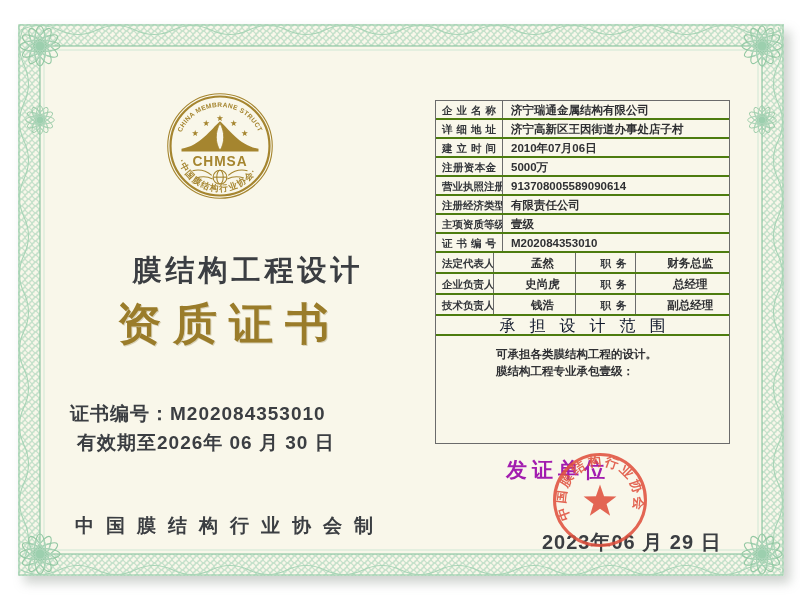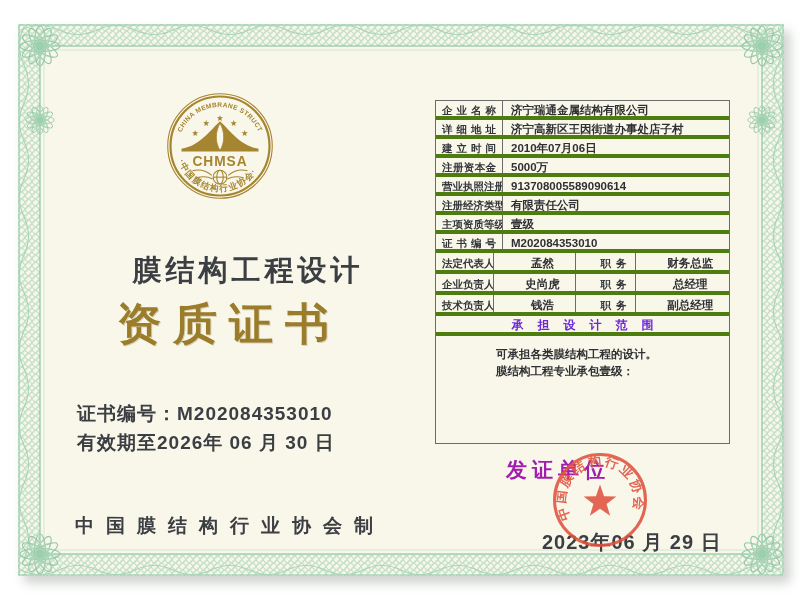--- a/index.html
+++ b/index.html
@@ -16,41 +16,41 @@
   
   .emblem { position:absolute; left:147px; top:67px; width:110px; height:110px; }
 
   .title1 { position:absolute; left:25px; top:227px; width:360px; text-align:center;
             font-size:29px; font-weight:bold; color:#3b3e42; letter-spacing:4px;margin-left:25px; }
   .title2 { position:absolute; left:25px; top:271px; width:360px; text-align:center;
             font-family:"Liberation Serif", serif; font-size:44px; font-weight:bold;
             color:#9a7c2a; letter-spacing:12px; text-indent:12px;
             text-shadow:1px 1px 0 rgba(120,95,30,.25); }
 
-  .certno   { position:absolute; left:59px; top:377px; font-size:19px; color:#3b3e42; font-weight:600; letter-spacing:1px; }
+  .certno   { position:absolute; left:52px; top:377px; font-size:19px; color:#3b3e42; font-weight:600; letter-spacing:1px; }
   .validity { position:absolute; left:59px; top:406px; font-size:19px; color:#3b3e42; font-weight:600; letter-spacing:1px; }
   .maker    { position:absolute; left:57px; top:457px; font-size:19px; color:#3b3e42; font-weight:600; letter-spacing:12px; white-space:nowrap;margin-top:32px; }
 
   
   .tbl { position:absolute; left:417px; top:76px; width:295px; border:1px solid #6b6b6b;
          background:transparent; box-sizing:border-box; color:#2f3033; }
-  .row { display:flex; border-bottom:4px solid #4d7c0f; box-sizing:border-box; }
+  .row { display:flex; border-bottom:2px solid #4d7c0f; box-sizing:border-box; }
   .row:last-child { border-bottom:none; }
   .r-std { height:19px; line-height:18px; }
   .r-person { height:21px; line-height:20px;gap:16px; }
   .cell { box-sizing:border-box; overflow:hidden; white-space:nowrap; }
   .c-lbl { width:67px; border-right:1px solid #6b6b6b; padding:0 6px; font-size:10.5px; font-weight:bold; color:#33363a; }
   .jst { display:block; width:100%; text-align:justify; text-align-last:justify; }
   .c-val { flex:1; padding-left:8px; font-size:11.5px; font-weight:bold; }
   .c-name { width:81px; border-right:1px solid #6b6b6b; text-align:center; font-size:11.5px; font-weight:bold; }
   .c-duty-lbl { width:52px; border-right:1px solid #6b6b6b; text-align:center; font-size:10.5px; font-weight:bold; letter-spacing:5px; text-indent:5px; color:#33363a; }
   .c-duty { width:94px; text-align:center; font-size:11.5px; font-weight:bold; }
   .r-person .c-lbl { border-right:1px solid #6b6b6b; }
-  .r-scope-hdr { height:20px; line-height:19px; justify-content:center; font-size:12px; font-weight:bold;
-                 letter-spacing:14px; text-indent:14px; color:#6d28d9; }
+  .r-scope-hdr { height:20px; line-height:19px; justify-content:center; font-size:16px; font-weight:normal;
+                 letter-spacing:14px; text-indent:14px; color:#0f172a; }
   .r-scope-body { height:107px; display:block; padding:10px 8px 0 60px; font-size:11.5px; font-weight:bold; line-height:17px; }
 
   
   .issuer { position:absolute; left:488px; top:432px; font-size:21px; font-weight:bold;
             color:#a21caf; letter-spacing:5px; }
   .issue-date { position:absolute; left:524px; top:505px; font-size:20px; font-weight:600;
                 color:#3b3e42; letter-spacing:1px; }
   .seal { position:absolute; left:532px; top:426px; width:100px; height:100px; opacity:.88; z-index:3; }
 </style>
 </head>

